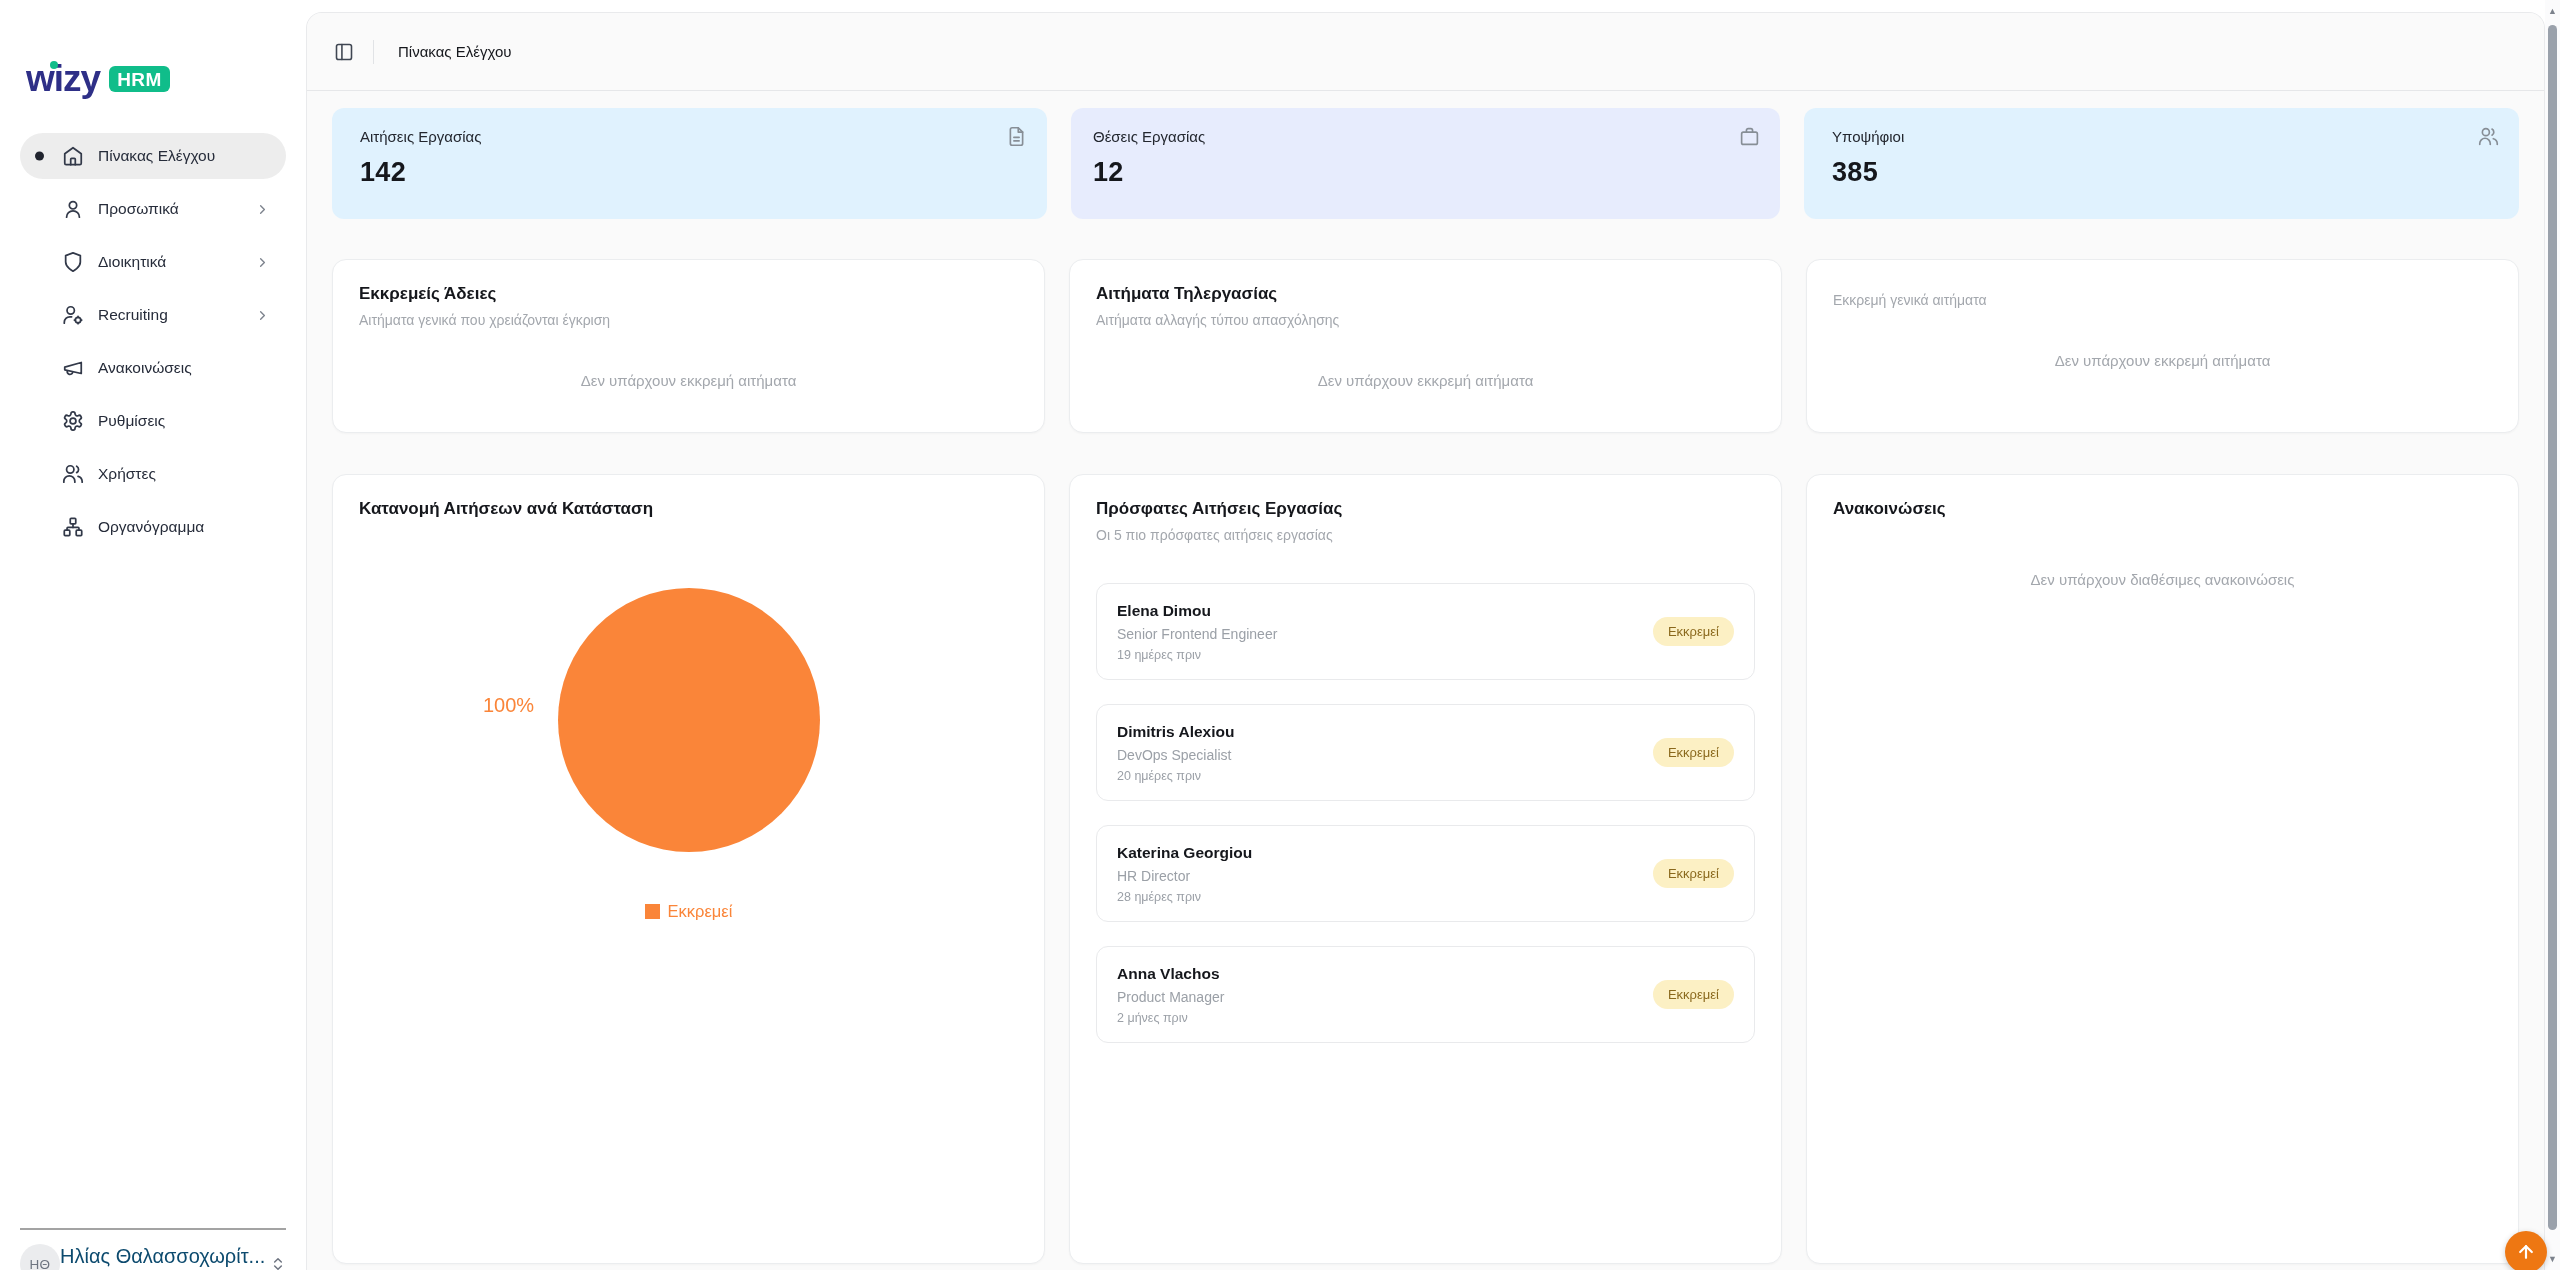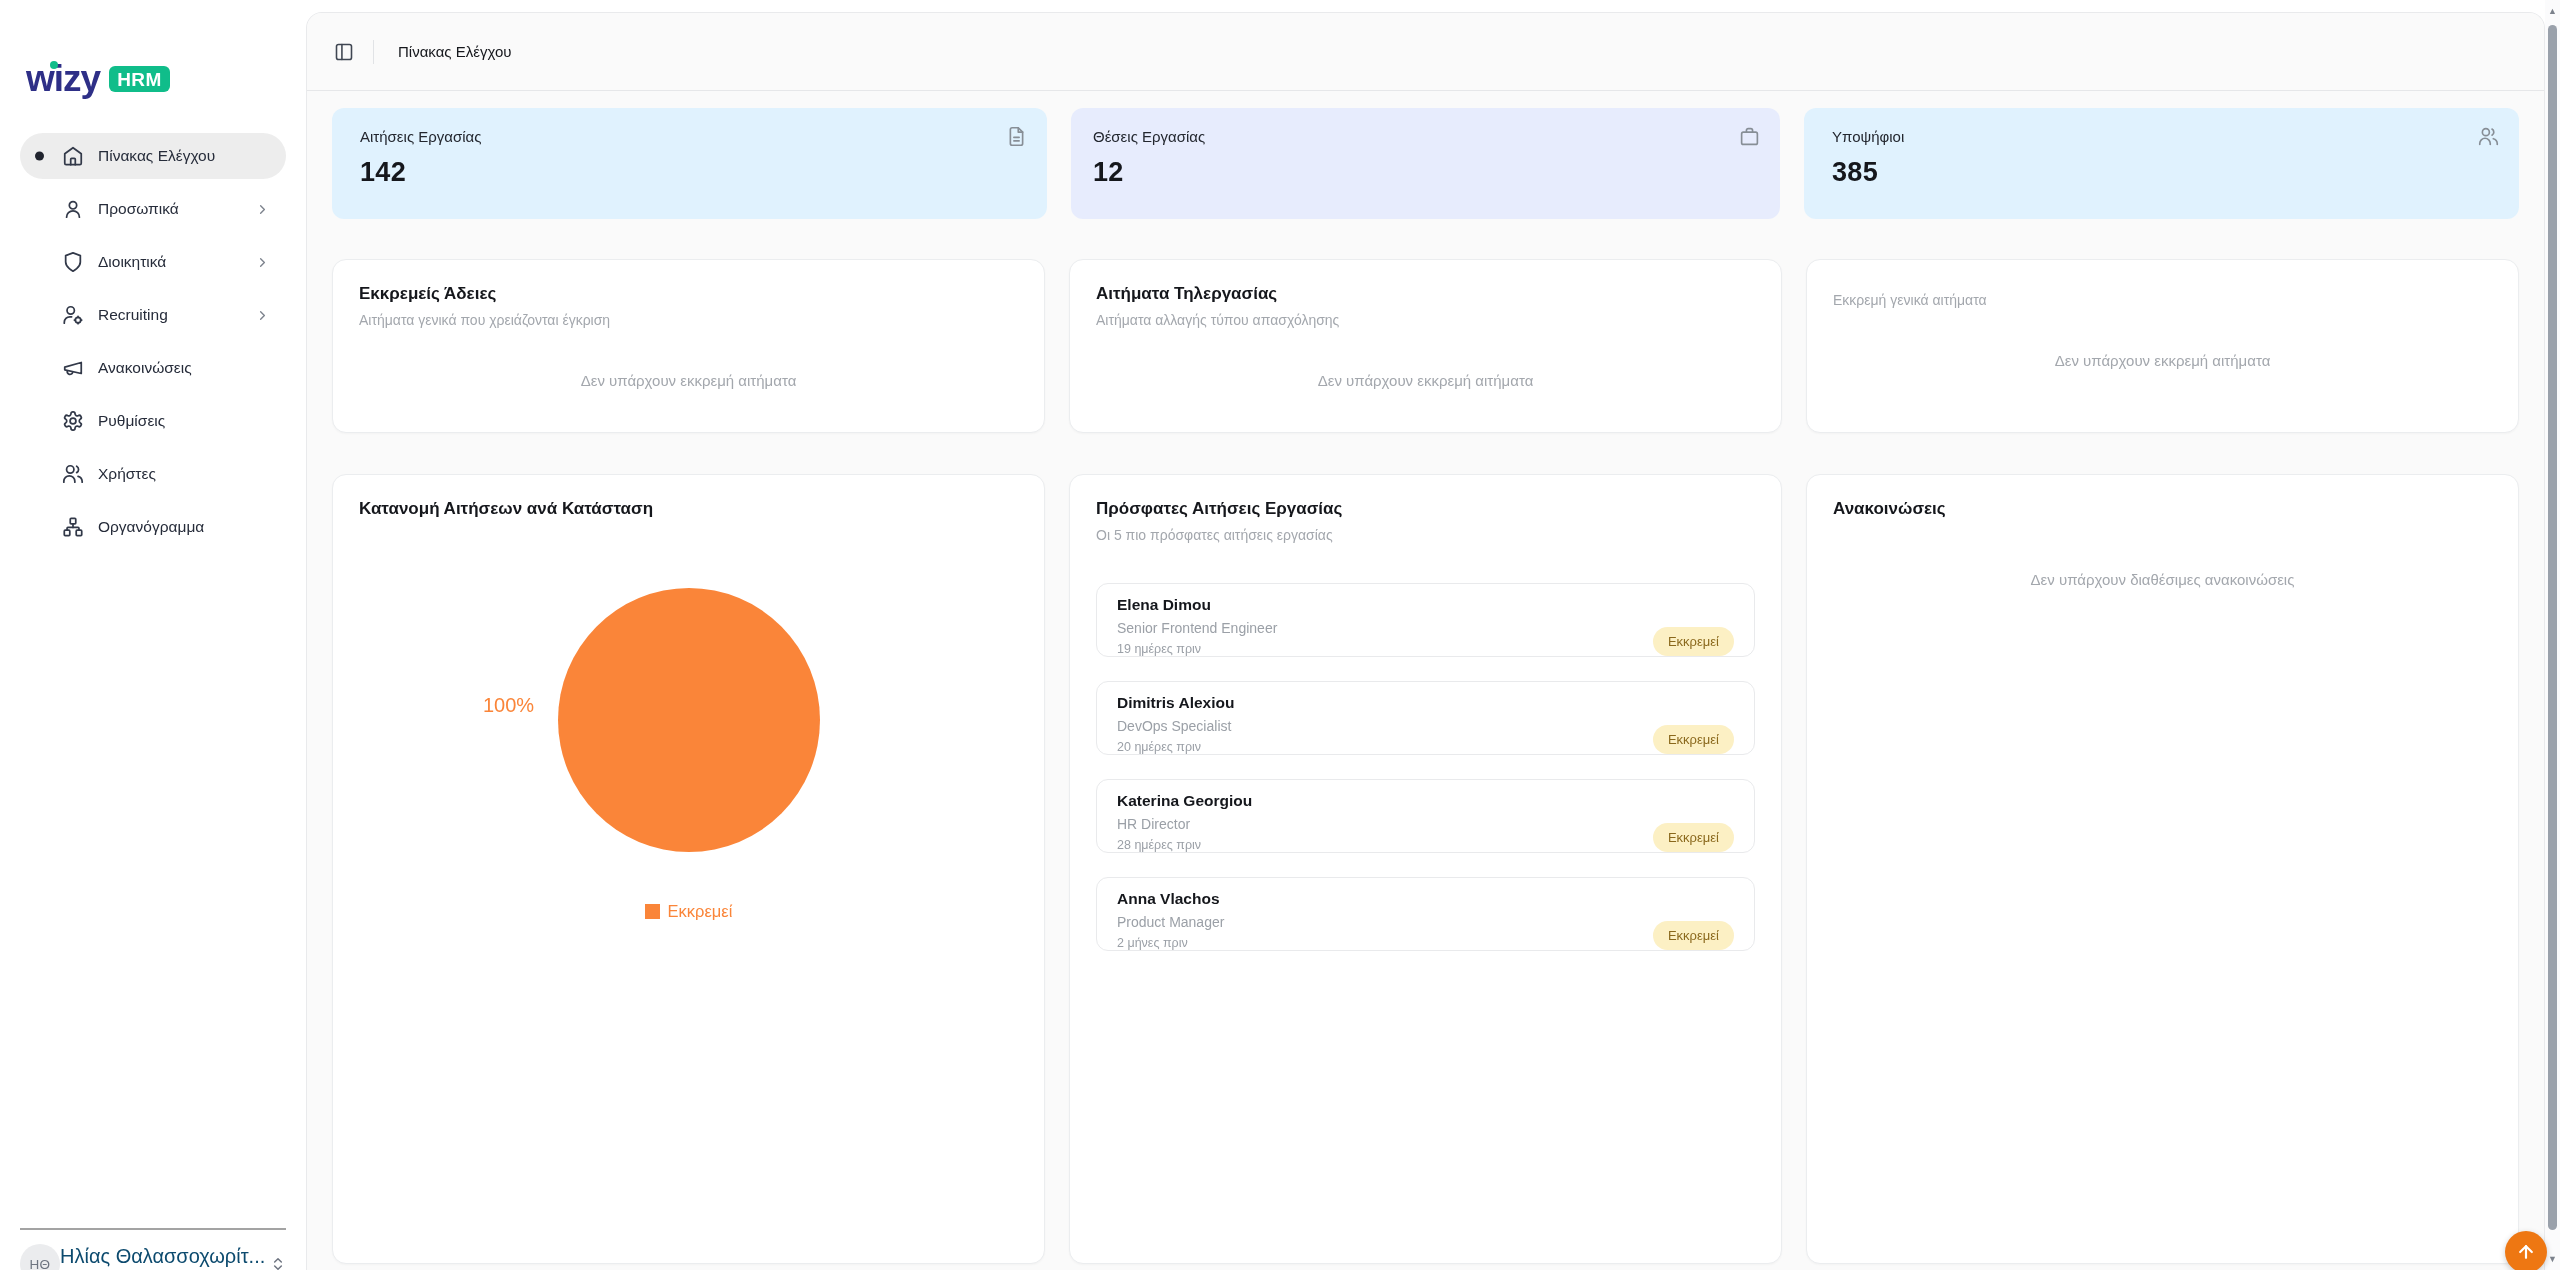--- a/index.html
+++ b/index.html
@@ -65,21 +65,21 @@
   .ann-card { flex:1; }
 
   .pie-area { position:absolute; left:0; top:0; width:100%; height:100%; }
   .pie-circle { position:absolute; left:50%; transform:translateX(-50%); top:113px; width:262px; height:264px; border-radius:50%; background:#fa8539; }
   .pie-label { position:absolute; left:150px; top:219px; font-size:20px; color:#fa8539; }
   .legend { position:absolute; left:0; top:427px; width:100%; display:flex; align-items:center; justify-content:center; gap:8px; }
   .legend-swatch { width:15px; height:15px; background:#fa8539; display:inline-block; }
   .legend-label { font-size:16.5px; color:#fa8539; }
 
   .app-list { margin-top:40px; display:flex; flex-direction:column; gap:24px; }
-  .app-item { height:74px; background:#ffffff; border:1px solid #e9eaec; border-radius:12px; padding:0 20px; display:flex; align-items:flex-end; justify-content:space-between; cursor:pointer; }
+  .app-item { height:97px; background:#ffffff; border:1px solid #e9eaec; border-radius:12px; padding:18px 20px; display:flex; align-items:center; justify-content:space-between; cursor:pointer; }
   .app-left { display:flex; flex-direction:column; gap:6px; }
   .app-name { font-size:15.5px; font-weight:600; color:#15171c; }
   .app-role { font-size:14px; color:#9ba0a7; }
   .app-time { font-size:12.5px; color:#9ba0a7; }
   .badge { background:#fcf0c4; color:#8a681c; font-size:13px; padding:7px 15px; border-radius:999px; white-space:nowrap; }
 
   .ann-empty { text-align:center; font-size:15px; color:#a3a7ad; margin-top:52px; }
 
   
   .scrollbar { position:absolute; right:0; top:0; width:15px; height:1270px; background:#fbfbfc; }

